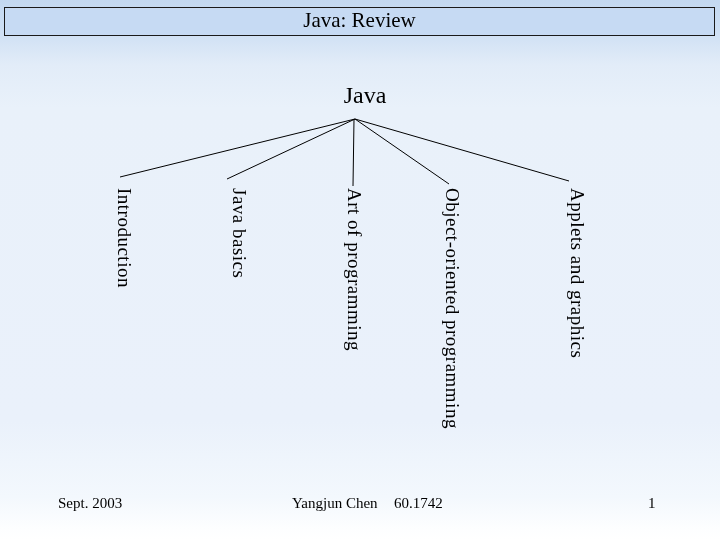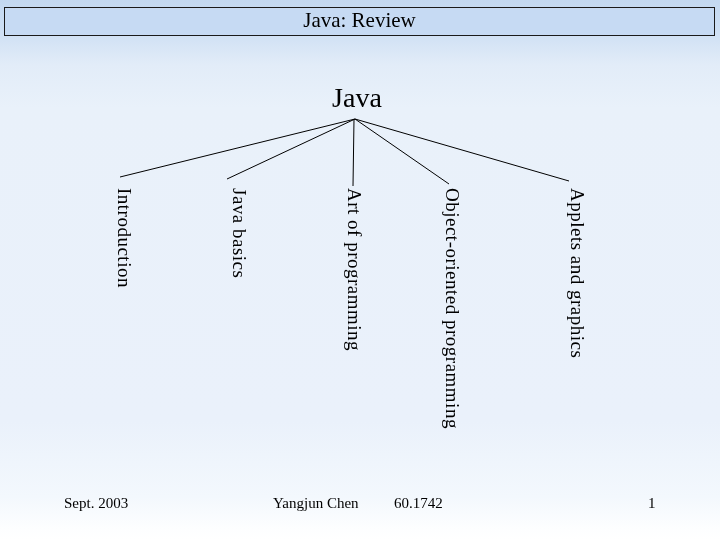--- a/index.html
+++ b/index.html
@@ -14,23 +14,23 @@
     color:#000;
   }
   .banner{
     position:absolute;left:4px;top:7px;width:709px;height:27px;
     background:#c6daf3;
     border:1px solid #1a1a1a;
     display:flex;align-items:flex-start;justify-content:center;
     font-size:21px;
   }
   .root-label{
-    position:absolute;left:357px;top:82px;
+    position:absolute;left:365px;top:82px;
     transform:translateX(-50%);
-    font-size:28px;
+    font-size:24px;
     white-space:nowrap;
   }
   .connectors{
     position:absolute;left:0;top:0;width:720px;height:540px;
     pointer-events:none;
   }
   .connectors line{stroke:#000;stroke-width:1;}
   .branch{
     position:absolute;top:188px;
     writing-mode:vertical-rl;
@@ -42,22 +42,22 @@
   .branch.b0{left:112px;}
   .branch.b1{left:227px;}
   .branch.b2{left:342px;}
   .branch.b3{left:440px;}
   .branch.b4{left:565px;}
   .footer-item{
     position:absolute;top:495px;
     font-size:15px;
     white-space:nowrap;
   }
-  .f-date{left:64px;}
-  .f-author{left:273px;}
+  .f-date{left:58px;}
+  .f-author{left:292px;}
   .f-course{left:394px;}
   .f-page{left:648px;}
 </style>
 </head>
 <body>
 
 <div class="slide">
 
   <div class="banner">
     <span>Java: Review</span>

